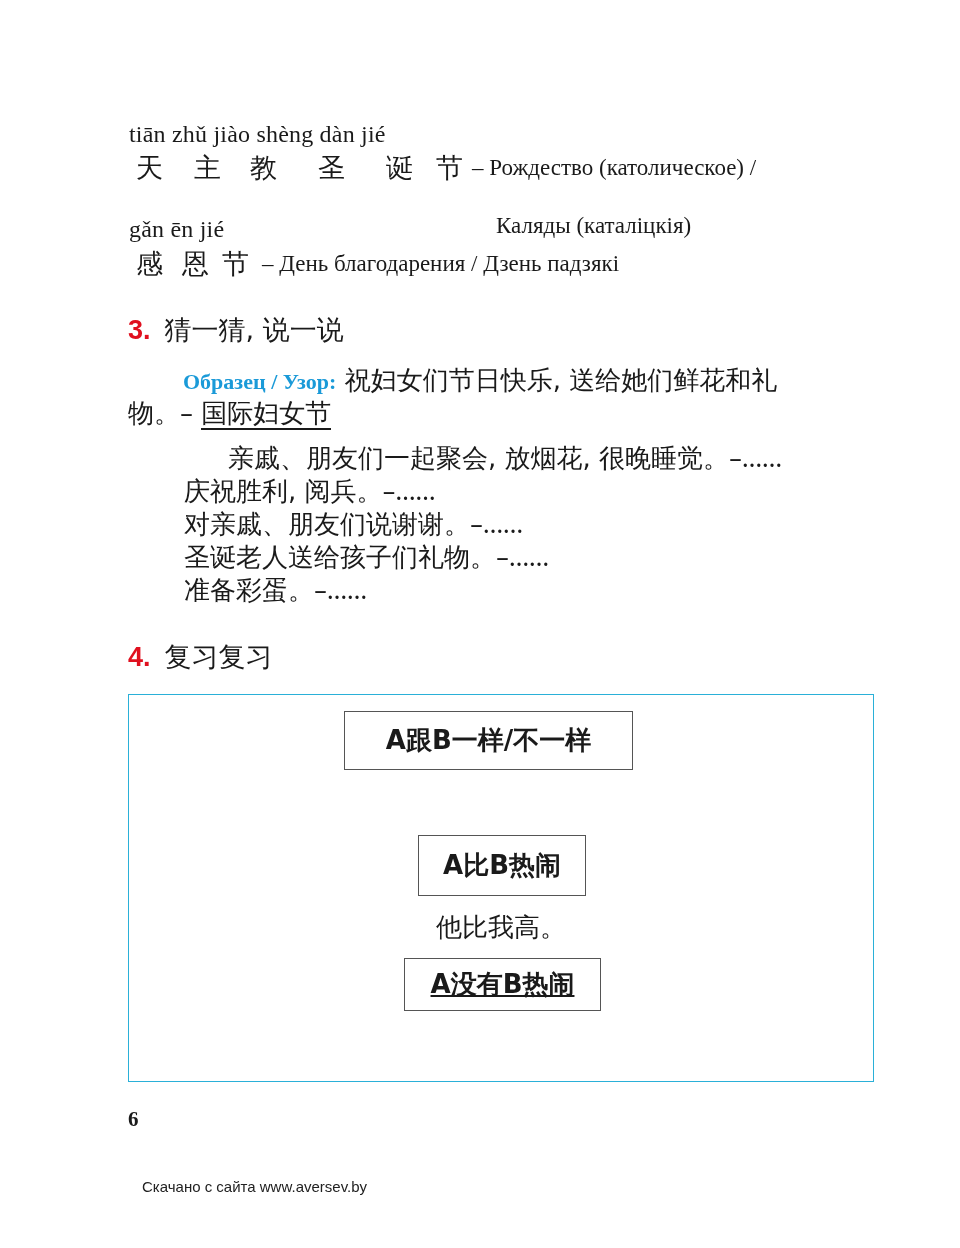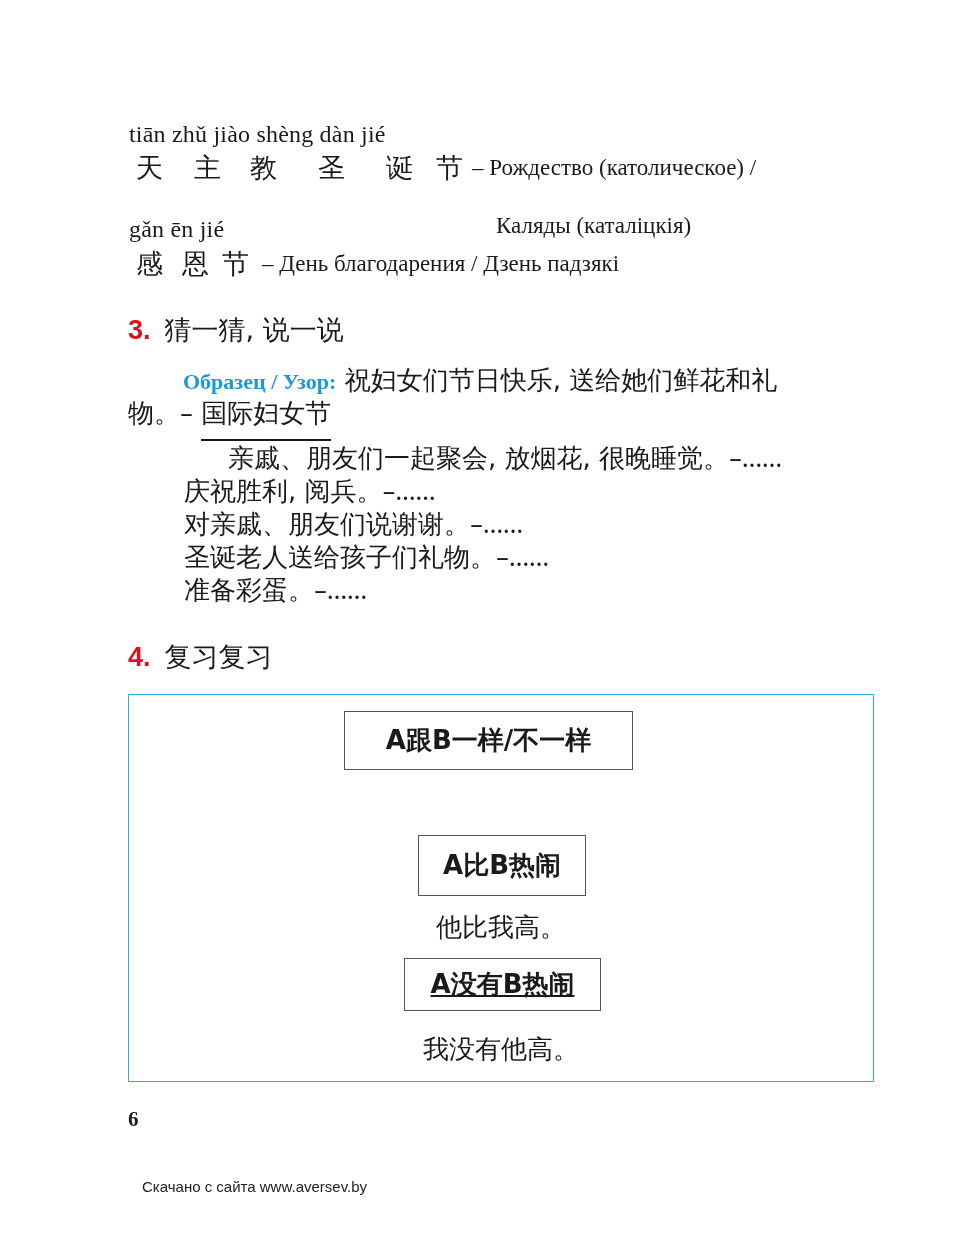--- a/index.html
+++ b/index.html
@@ -6,21 +6,21 @@
     body { width: 960px; height: 1248px; position: relative; overflow: hidden; color: #1a1a1a; font-family: "DejaVu Serif", "Liberation Serif", serif; }
     .abs { position: absolute; }
     .pinyin { font-family: "Liberation Serif", serif; font-size: 24px; letter-spacing: 0.2px; white-space: nowrap; }
     .hanzi-row { font-family: "DejaVu Sans", sans-serif; font-size: 27px; white-space: nowrap; }
     .hz { display: inline-block; }
     .ru { font-family: "Liberation Serif", serif; font-size: 23px; white-space: nowrap; }
     .heading { font-family: "DejaVu Sans", sans-serif; font-size: 27px; white-space: nowrap; }
     .num { color: #e0101f; font-family: "Liberation Sans", sans-serif; font-weight: bold; font-size: 27px; margin-right: 14px; }
     .zh { font-family: "DejaVu Sans", sans-serif; font-size: 26px; white-space: nowrap; }
     .sample-label { color: #1a9ad8; font-family: "Liberation Serif", serif; font-weight: bold; font-size: 22px; }
-    .underline { border-bottom: 2px solid #1a1a1a; padding-bottom: 11px; }
+    .underline { border-bottom: 2px solid #1a1a1a; padding-bottom: 0; }
     .dots { font-family: "Liberation Serif", serif; font-weight: bold; font-size: 20px; }
     .review-box { position: absolute; left: 128px; top: 694px; width: 746px; height: 388px; border: 1.5px solid #2ab0d8; box-sizing: border-box; }
     .pattern { position: absolute; border: 1.5px solid #555; box-sizing: border-box; display: flex; align-items: center; justify-content: center; font-family: "DejaVu Sans", sans-serif; font-weight: bold; font-size: 26px; white-space: nowrap; }
     .example { position: absolute; left: 0; width: 100%; text-align: center; font-family: "DejaVu Sans", sans-serif; font-size: 26px; }
     .page-num { font-family: "Liberation Serif", serif; font-weight: bold; font-size: 21px; }
     .footer { font-family: "Liberation Sans", sans-serif; font-size: 15px; color: #222; }
   </style>
 </head>
 <body>
 
@@ -70,17 +70,16 @@
   <span class="num">4.</span><span>复习复习</span>
 </div>
 
 <div class="review-box">
   <div class="pattern" style="left:215px; top:16px; width:289px; height:59px;">A跟B一样/不一样</div>
 
   <div class="pattern" style="left:289px; top:140px; width:168px; height:61px;">A比B热闹</div>
   <div class="example" style="top:215px;">他比我高。</div>
 
   <div class="pattern" style="left:275px; top:263px; width:197px; height:53px;text-decoration:underline;">A没有B热闹</div>
-  <div class="example" style="top:337px;">我没有他高。</div>
 </div>
 
 <div class="abs page-num" style="left:128px; top:1107px;">6</div>
 <div class="abs footer" style="left:142px; top:1178px;">Скачано с сайта www.aversev.by</div>
 
 </body></html>

